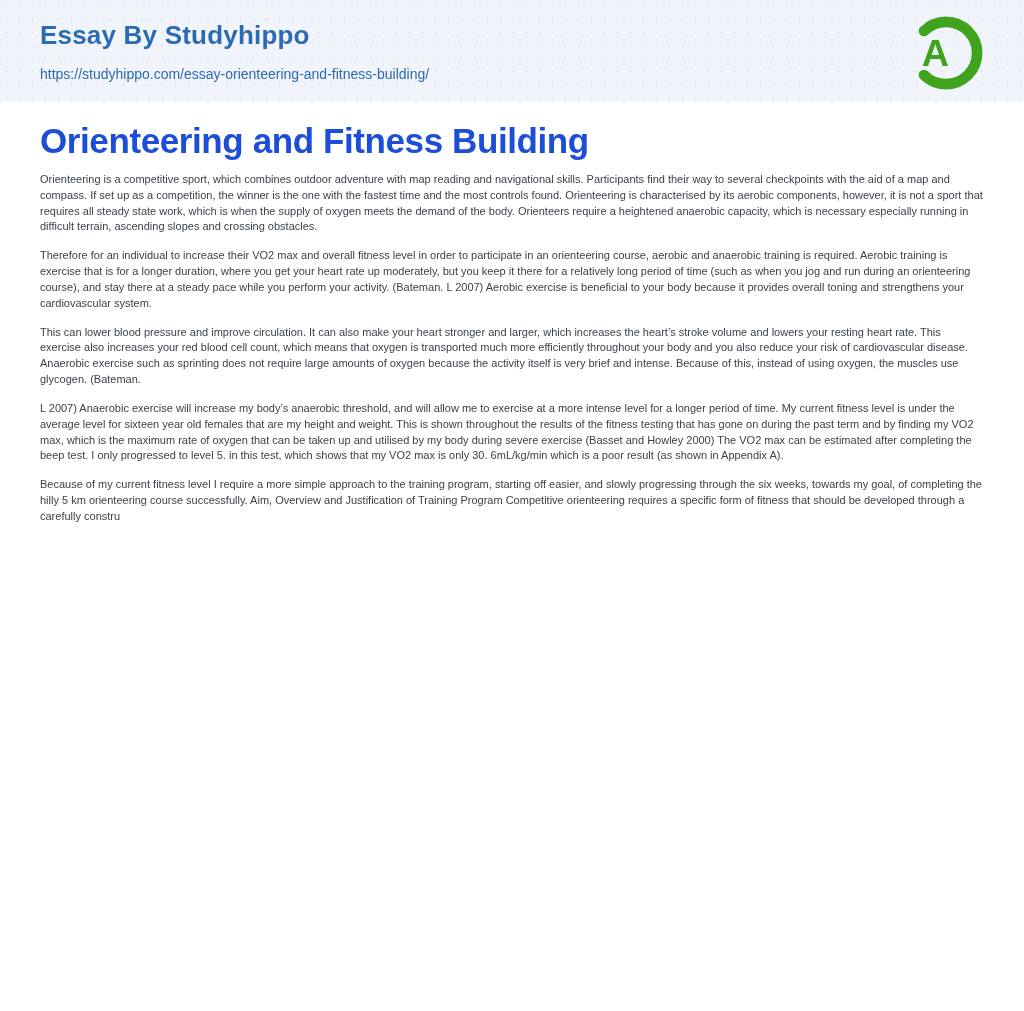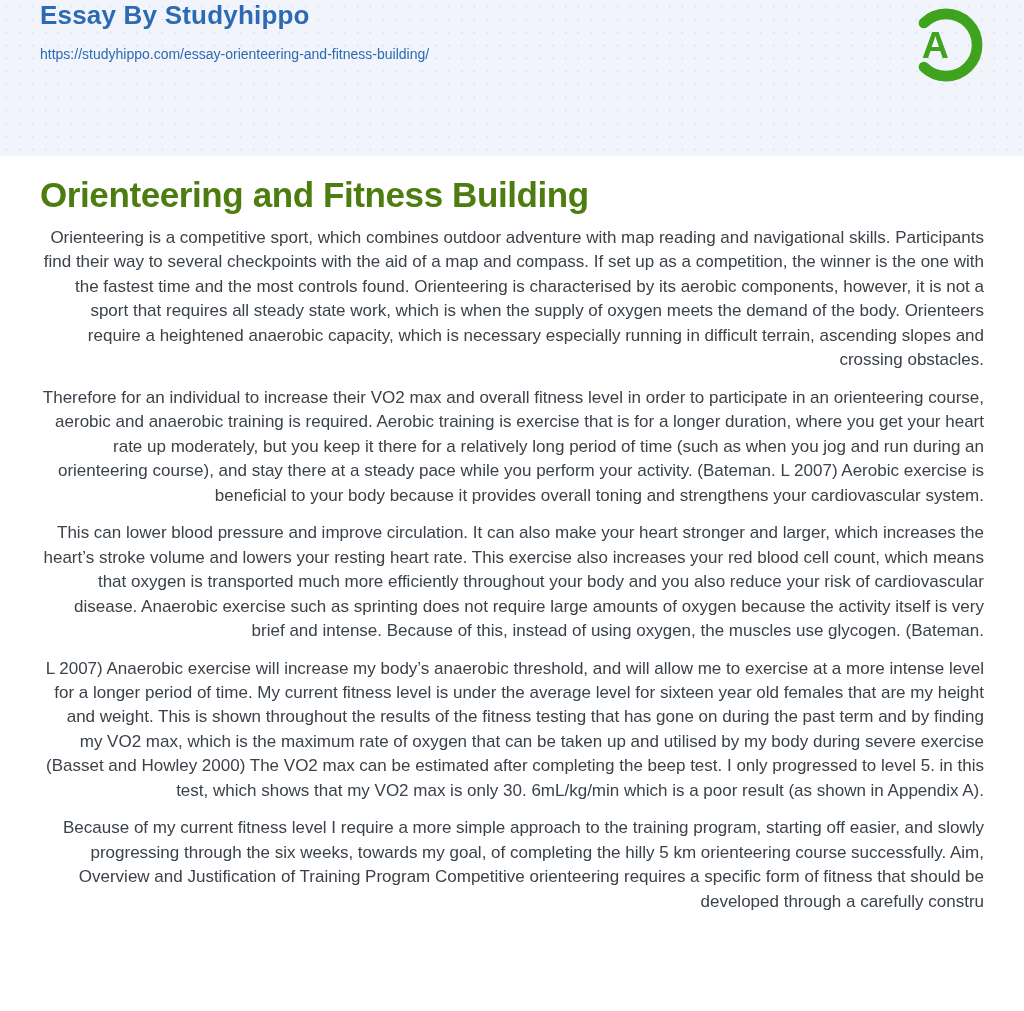--- a/index.html
+++ b/index.html
@@ -4,25 +4,26 @@
 <style>
   * { margin: 0; padding: 0; box-sizing: border-box; }
   html, body {
     width: 1024px;
     background: #ffffff;
     font-family: "Liberation Sans", "DejaVu Sans", sans-serif;
   }
   body { height: 1011px; overflow: hidden; }
 
   .page-header {
-    height: 156px;
+    height: 102px;
     background-color: #f1f4fa;
     background-image: radial-gradient(#e2e8f4 1px, rgba(0,0,0,0) 1.2px);
     background-size: 13px 13px;
     display: flex;
+    align-items: center;
     justify-content: space-between;
     padding: 0 37px 0 40px;
   }
   .header-left { display: flex; flex-direction: column; }
   .site-title {
     color: #2c6ab3;
     font-size: 26px;
     font-weight: 700;
     letter-spacing: 0.2px;
     margin-bottom: 15px;
@@ -39,33 +40,32 @@
     height: 82px;
     margin-top: 4px;
     flex: 0 0 auto;
   }
   .logo-wrap svg { width: 82px; height: 82px; display: block; }
 
   .main-content {
     padding: 19px 40px 0 40px;
   }
   .essay-title {
-    color: #4d7c0f;
+    color: #1d4ed8;
     font-size: 35px;
     font-weight: 700;
     letter-spacing: -0.4px;
     margin: 0 0 11px 0;
   }
   .essay-paragraph {
     color: #3b4249;
-    font-size: 17px;
+    font-size: 11px;
     line-height: 1.44;
     margin: 0 0 13px 0;
     max-width: 948px;
-    text-align: right;
   }
 </style>
 </head>
 <body>
 
 <header class="page-header">
   <div class="header-left">
     <div class="site-title">Essay By Studyhippo</div>
     <a class="essay-url">https://studyhippo.com/essay-orienteering-and-fitness-building/</a>
   </div>

